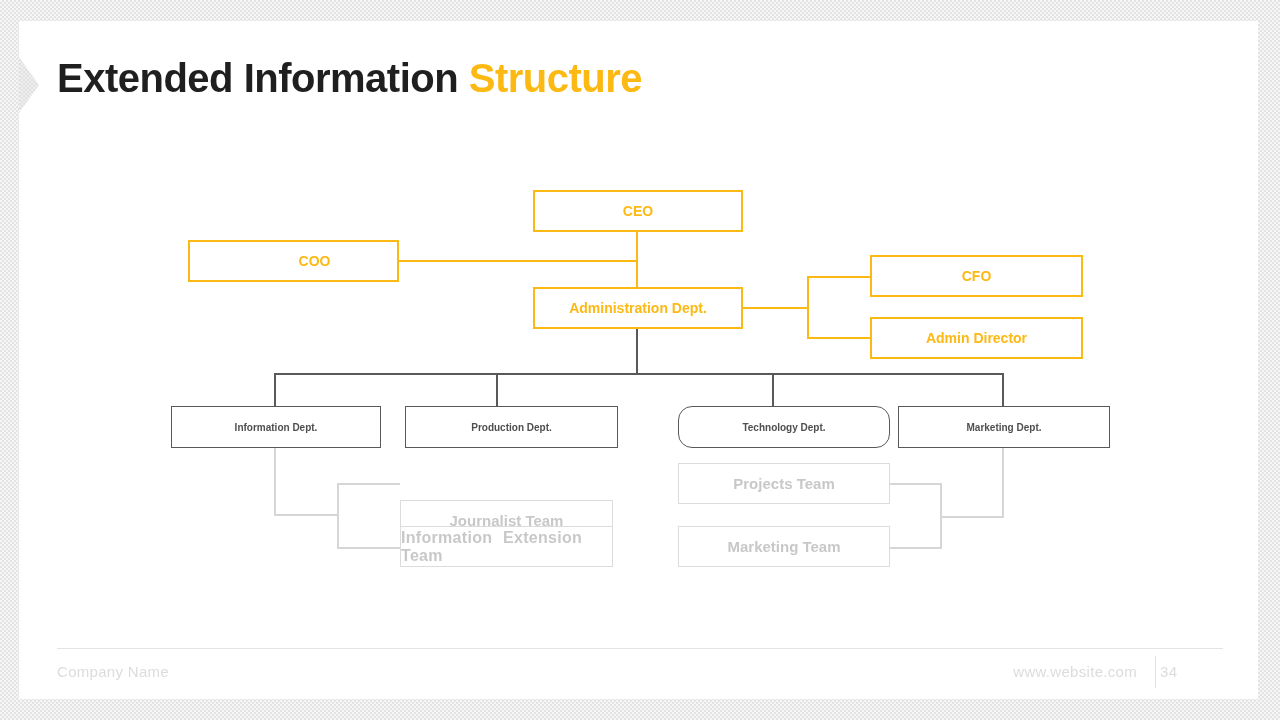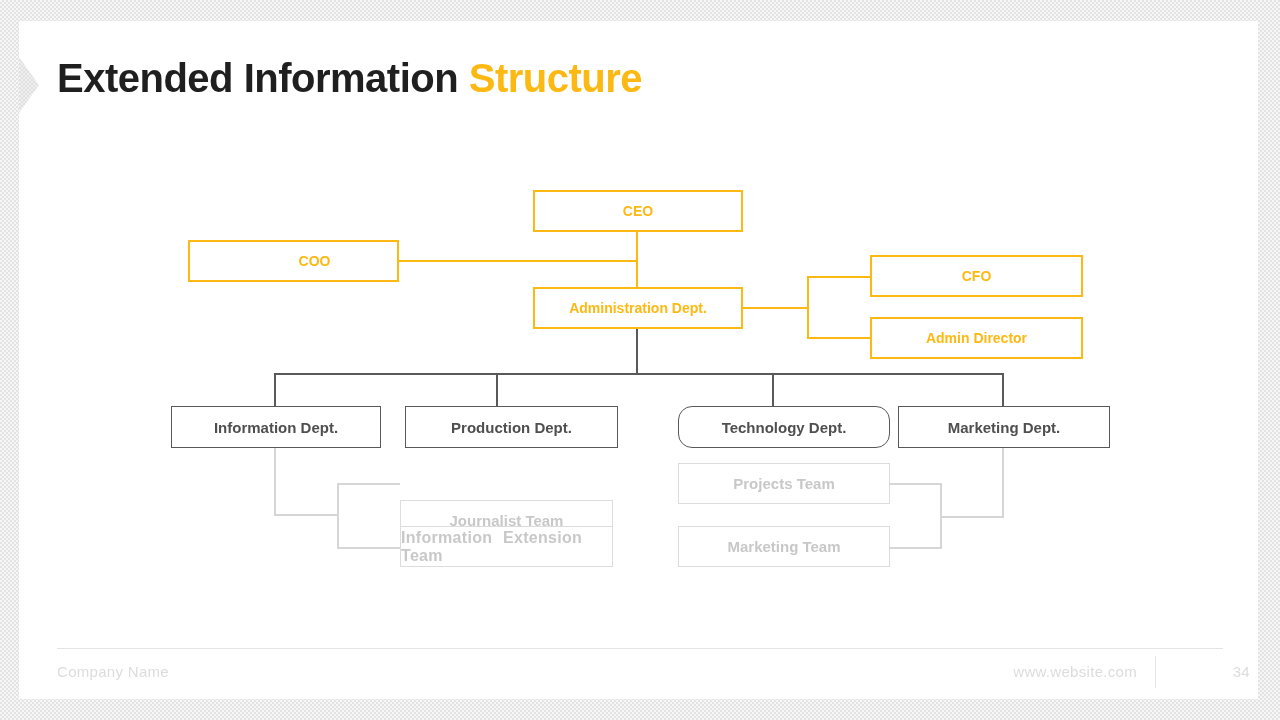--- a/index.html
+++ b/index.html
@@ -12,35 +12,35 @@
            background:repeating-conic-gradient(#e0e0e0 0% 25%, #efefef 0% 50%);
            background-size:4px 4px;
            clip-path:polygon(0 0,100% 50%,0 100%);}
   .title{position:absolute;left:57px;top:56px;font-size:40px;font-weight:600;
          letter-spacing:-0.5px;color:#1f1f1f;white-space:nowrap;}
   .title .accent{color:#fdb913;}
   
   .node{position:absolute;display:flex;align-items:center;justify-content:center;
         background:#ffffff;box-sizing:border-box;text-align:left;}
   .node.yellow{border:2px solid #fdb913;color:#fdb913;font-weight:bold;font-size:14px;}
-  .node.dept{border:1px solid #595959;color:#4f4f4f;font-weight:bold;font-size:15px;}
+  .node.dept{border:1px solid #595959;color:#4f4f4f;font-weight:bold;font-size:10px;}
   .node.team{border:1px solid #dcdcdc;color:#c8c8c8;font-weight:600;font-size:15px;}
   .node.team.small{font-size:16px;word-spacing:6px;letter-spacing:0.3px;}
   
   .line{position:absolute;}
   .line.y{background:#fdb913;}
   .line.d{background:#595959;}
   .line.l{background:#d6d6d6;}
   
   .footer-rule{position:absolute;left:57px;top:648px;width:1166px;height:1px;background:#e4e4e4;}
   .footer-text{position:absolute;top:663px;font-size:15px;color:#dcdcdc;letter-spacing:0.3px;}
   .footer-company{left:57px;}
   .footer-site{left:927px;width:210px;text-align:right;}
   .footer-vrule{position:absolute;left:1155px;top:656px;width:1px;height:32px;background:#e4e4e4;}
-  .footer-page{left:1160px;width:90px;text-align:right;}
+  .footer-page{left:1160px;width:90px;text-align:left;}
 </style>
 </head>
 <body>
 
 <div class="stage">
   <div class="slide"></div>
   <div class="chevron"></div>
 
   <div class="title">
     <span>Extended Information</span>

